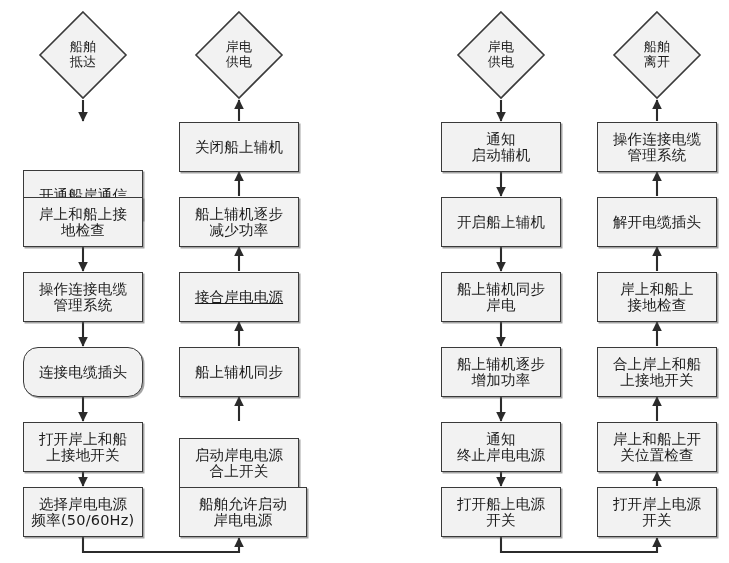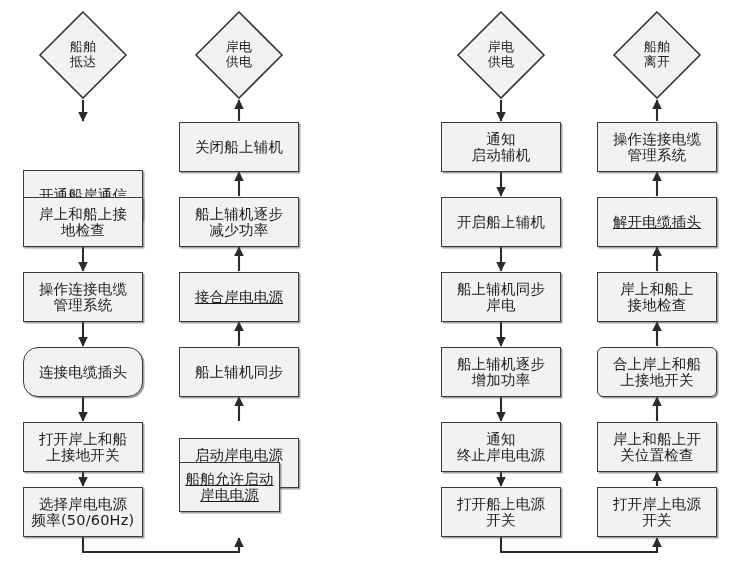--- a/index.html
+++ b/index.html
@@ -164,21 +164,21 @@
   <div class="node proc" style="left:179px; top:272px; width:120px; height:50px;text-decoration:underline;">
     <span class="lbl">接合岸电电源</span>
   </div>
   <div class="node proc" style="left:179px; top:347px; width:120px; height:50px;">
     <span class="lbl">船上辅机同步</span>
   </div>
   <div class="node proc" style="left:179px; top:422px; width:120px; height:50px;margin-top:16px;">
     <span class="lbl">启动岸电电源
 合上开关</span>
   </div>
-  <div class="node proc" style="left:179px; top:462px; width:101px; height:50px;text-decoration:underline;">
+  <div class="node proc" style="left:179px; top:487px; width:128px; height:50px;">
     <span class="lbl">船舶允许启动
 岸电电源</span>
   </div>
 
   <div class="node term" style="left:456px; top:10px; width:90px; height:90px;">
     <svg class="dia" viewBox="0 0 90 90">
       <polygon points="45,2 88,45 45,88 2,45" fill="#f2f2f2" stroke="#3a3a3a" stroke-width="1.6"></polygon>
     </svg>
     <span class="lbl">岸电
 供电</span>
@@ -213,28 +213,28 @@
       <polygon points="45,2 88,45 45,88 2,45" fill="#f2f2f2" stroke="#3a3a3a" stroke-width="1.6"></polygon>
     </svg>
     <span class="lbl">船舶
 离开</span>
   </div>
 
   <div class="node proc" style="left:597px; top:122px; width:120px; height:50px;">
     <span class="lbl">操作连接电缆
 管理系统</span>
   </div>
-  <div class="node proc" style="left:597px; top:197px; width:120px; height:50px;text-decoration:underline;">
+  <div class="node proc" style="left:597px; top:197px; width:120px; height:50px;">
     <span class="lbl">解开电缆插头</span>
   </div>
   <div class="node proc" style="left:597px; top:272px; width:120px; height:50px;">
     <span class="lbl">岸上和船上
 接地检查</span>
   </div>
-  <div class="node proc" style="left:597px; top:347px; width:120px; height:50px;border-radius:6px;">
+  <div class="node proc" style="left:597px; top:347px; width:120px; height:50px;">
     <span class="lbl">合上岸上和船
 上接地开关</span>
   </div>
   <div class="node proc" style="left:597px; top:422px; width:120px; height:50px;">
     <span class="lbl">岸上和船上开
 关位置检查</span>
   </div>
   <div class="node proc" style="left:597px; top:487px; width:120px; height:50px;">
     <span class="lbl">打开岸上电源
 开关</span>

